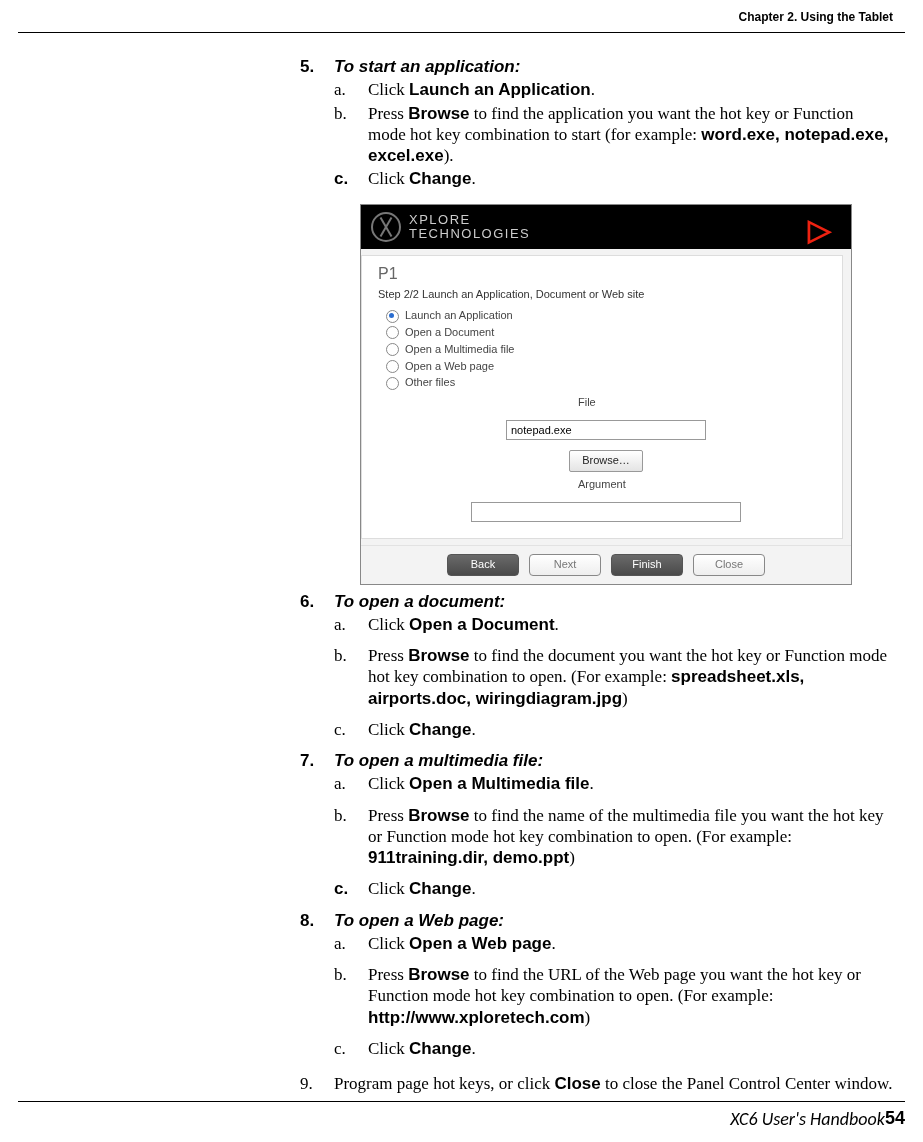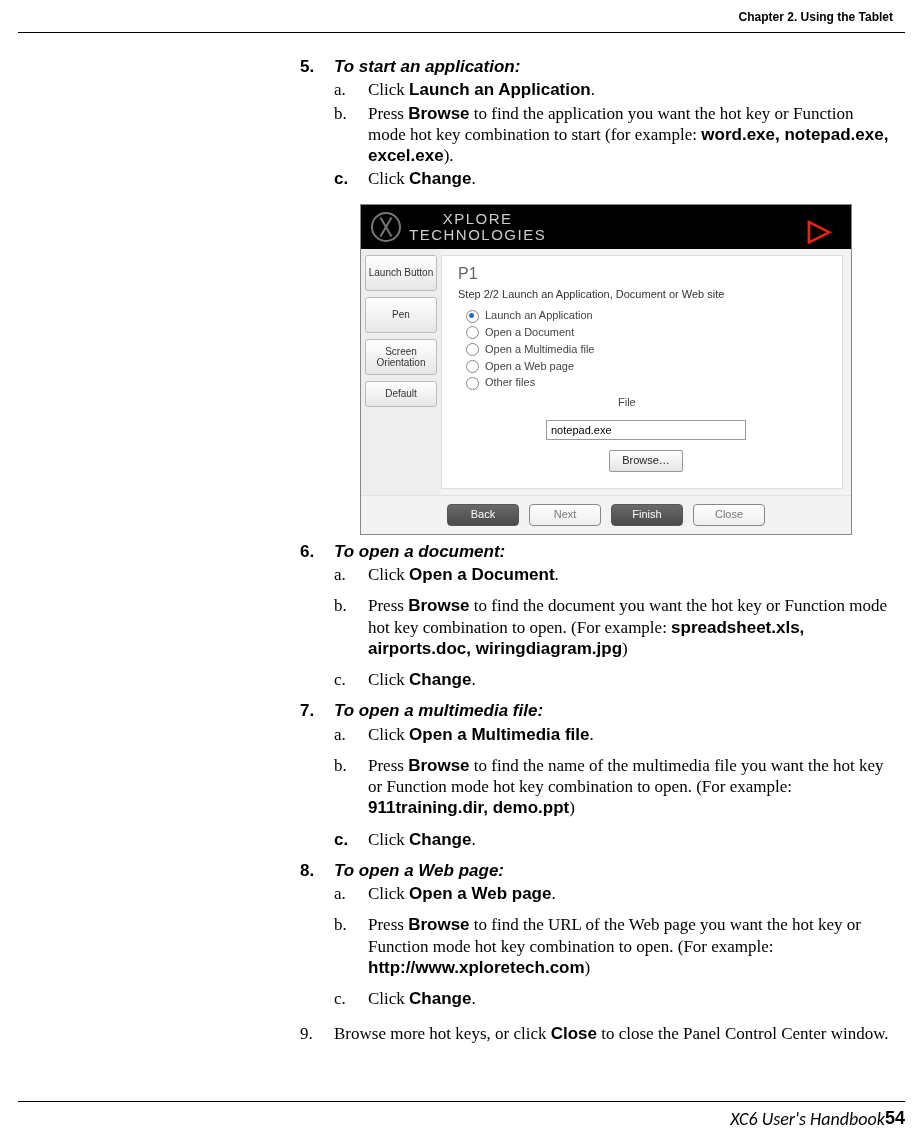--- a/index.html
+++ b/index.html
@@ -151,24 +151,23 @@
     transform: rotate(30deg);
   }
   .brandbar .logo::after {
     content: "";
     position: absolute;
     left: 12px; top: 2px; width: 2px; height: 22px;
     background: #777;
     transform: rotate(-30deg);
   }
   .brandbar .brandtext {
-    font-size: 15px;
+    font-size: 13px;
     letter-spacing: 1.5px;
     line-height: 1.05;
-    text-align: center;
   }
   .brandbar .redplay {
     position: absolute;
     right: 20px;
     top: 6px;
     font-size: 30px;
     color: #e21;
     font-weight: bold;
   }
   .win-body {
@@ -309,26 +308,20 @@
       <div class="win">
         <div class="brandbar">
           <div class="logo"></div>
           <div class="brandtext">
             <div>XPLORE</div>
             <div>TECHNOLOGIES</div>
           </div>
           <div class="redplay">▷</div>
         </div>
         <div class="win-body">
-          <div class="tabs">
-            <div class="tab">Launch Button</div>
-            <div class="tab">Pen</div>
-            <div class="tab">Screen Orientation</div>
-            <div class="tab short">Default</div>
-          </div>
           <div class="pane">
             <div class="p1">P1</div>
             <div class="step">Step 2/2     Launch an Application, Document or Web site</div>
             <div class="radio-row">
                 <span class="radio sel"></span>
                 <span>Launch an Application</span>
               </div>
             <div class="radio-row">
                 <span class="radio"></span>
                 <span>Open a Document</span>
@@ -343,20 +336,24 @@
               </div>
             <div class="radio-row">
                 <span class="radio"></span>
                 <span>Other files</span>
               </div>
             <div class="file-row">
               <span class="lbl">File</span>
               <input class="txt" value="notepad.exe" style="">
               <div class="browse-btn">Browse…</div>
             </div>
+            <div class="file-row">
+              <span class="lbl">Argument</span>
+              <input class="txt" style="width: 260px;">
+            </div>
           </div>
         </div>
         <div class="wiz-buttons">
           <div class="btn dark">Back</div>
           <div class="btn light">Next</div>
           <div class="btn dark">Finish</div>
           <div class="btn light">Close</div>
         </div>
       </div>
     </div>
@@ -426,21 +423,21 @@
     <div class="sub spaced">
       <div class="let">c.</div>
       <div class="body">
         <span>Click </span><span class="bold-sans">Change</span><span>.</span>
       </div>
     </div>
 
     <div class="step9">
       <div class="num">9.</div>
       <div class="body">
-        <span>Browse more hot keys, or click </span><span class="bold-sans">Close</span><span> to close the Panel Control Center window.</span>
+        <span>Program page hot keys, or click </span><span class="bold-sans">Close</span><span> to close the Panel Control Center window.</span>
       </div>
     </div>
 
   </div>
 
   <div class="footer-rule"></div>
   <div class="footer">
     <span>XC6 User's Handbook</span>
     <span class="pg">54</span>
   </div>

